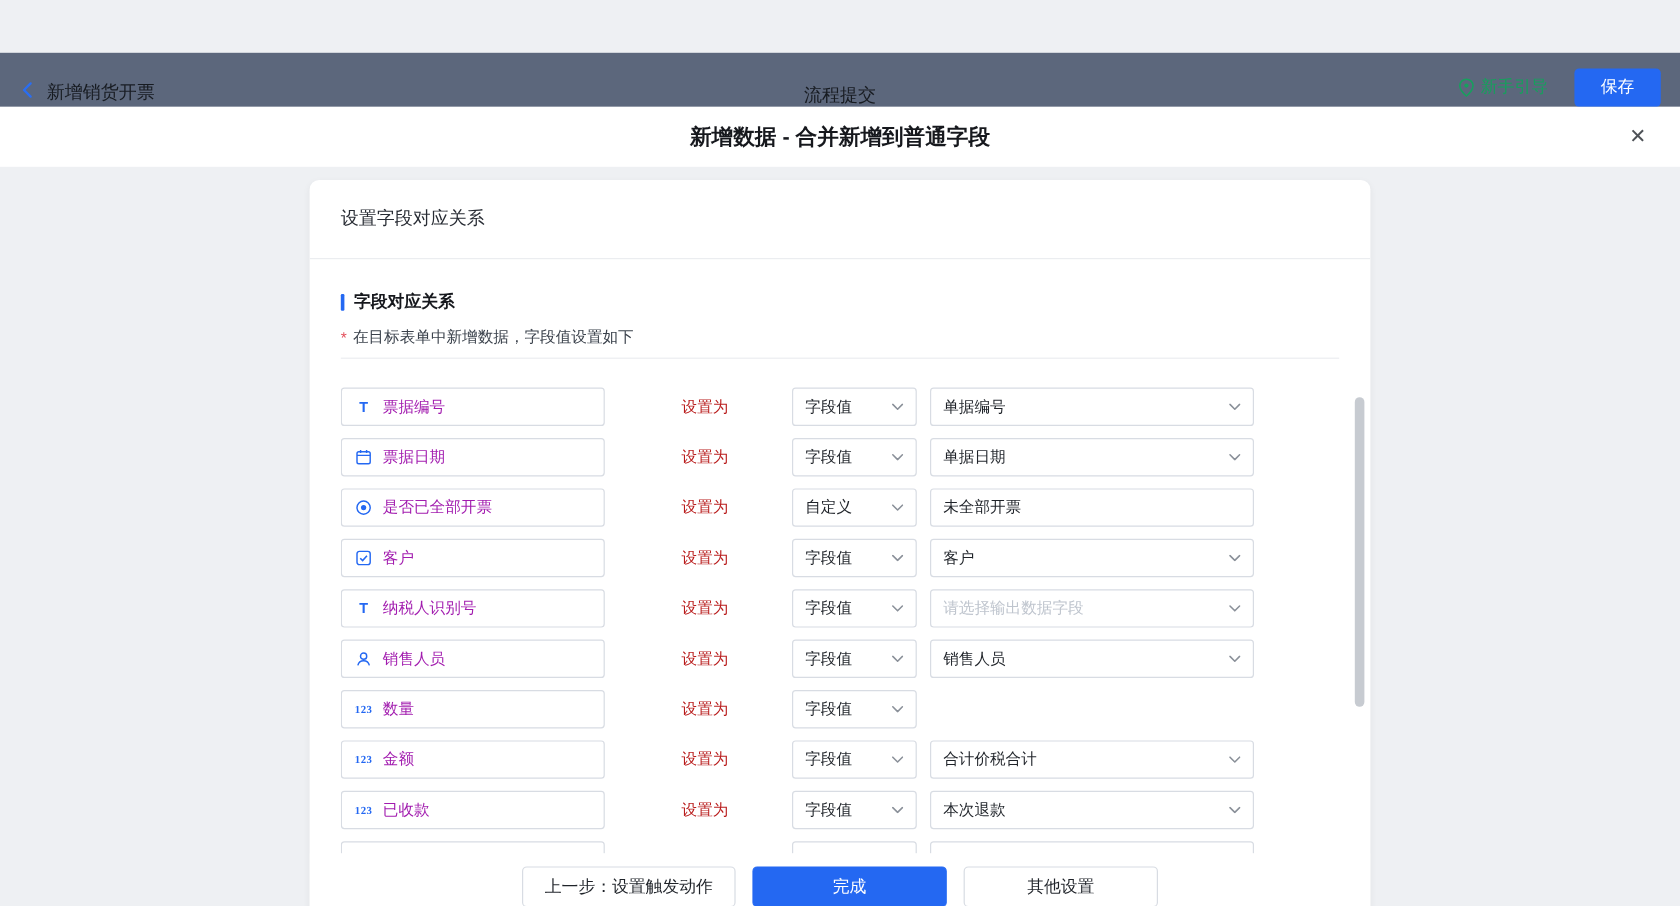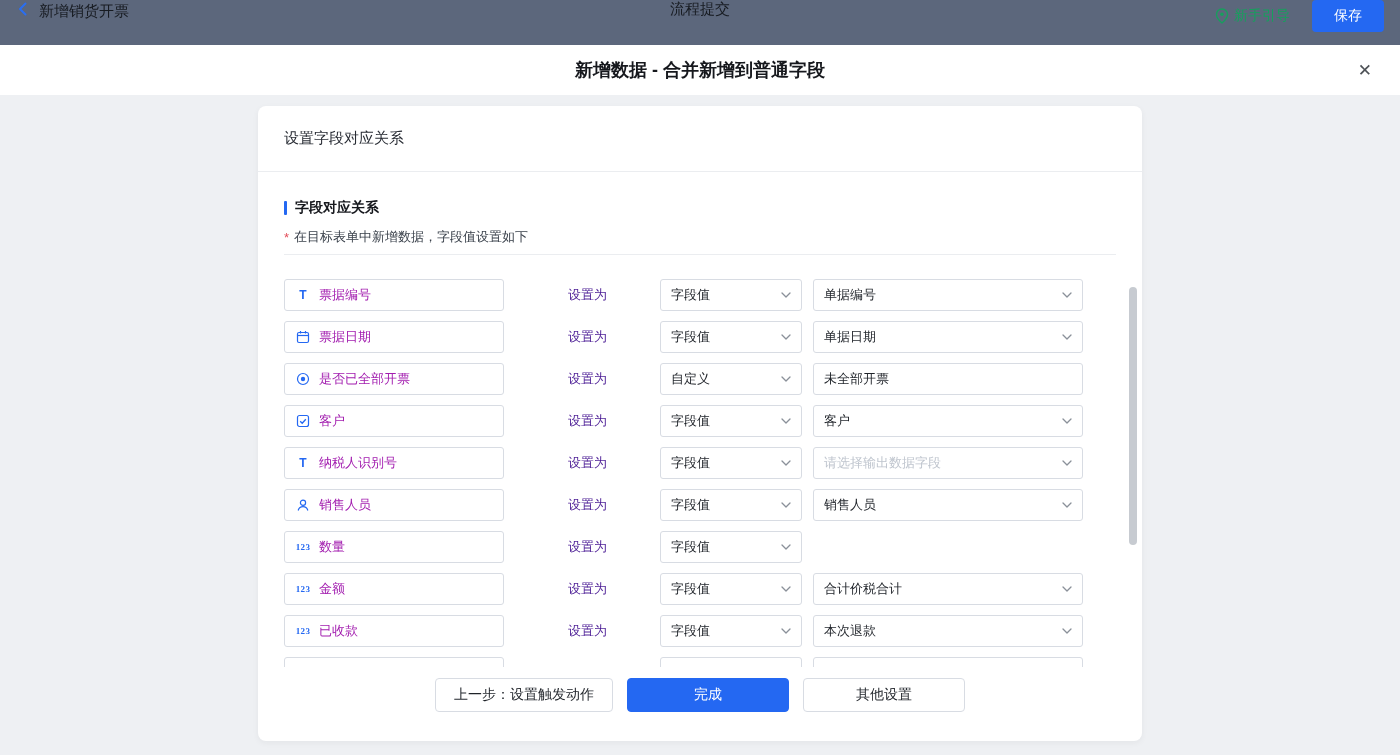--- a/index.html
+++ b/index.html
@@ -9,21 +9,21 @@
     --danger:#e34d59;
   }
   *{box-sizing:border-box;}
   html,body{margin:0;padding:0;}
   body{
     width:1400px;height:755px;overflow:hidden;
     font-family:"Liberation Sans","DejaVu Sans",sans-serif;
     background:#eef0f3;color:#1f2329;
   }
   
-  .topbar{height:45px;background:var(--topbar);display:flex;align-items:flex-start;position:relative;}
+  .topbar{height:45px;background:var(--topbar);display:flex;align-items:flex-end;position:relative;margin-top:44px;}
   .tb-left{display:flex;align-items:center;gap:7px;padding-left:14px;}
   .tb-back{display:flex;align-items:center;cursor:pointer;}
   .tb-title{font-size:15px;color:#171b21;font-weight:500;}
   .tb-center{position:absolute;left:50%;transform:translateX(-50%);font-size:15px;color:#171b21;}
   .tb-right{margin-left:auto;display:flex;align-items:center;gap:22px;padding-right:16px;}
   .guide{display:flex;align-items:center;gap:5px;color:var(--green);font-size:14px;cursor:pointer;}
   .save-btn{background:var(--accent);color:#fff;font-size:14px;border:none;border-radius:4px;padding:7px 22px;cursor:pointer;font-family:inherit;}
   
   .dlg-header{height:50px;background:#fff;display:flex;align-items:center;justify-content:center;position:relative;}
   .dlg-title{font-size:18px;font-weight:700;color:#16181d;}
@@ -41,23 +41,23 @@
   .colheads{margin-top:14px;height:18px;position:relative;font-size:13px;color:#1f2329;}
   .col-output{position:absolute;left:534px;top:0;}
   .divider{margin-top:8px;border-bottom:1px solid #ebedf0;}
   .rows{height:421px;overflow:hidden;padding-top:19px;}
   .row{display:flex;align-items:center;height:42px;}
   .fbox{width:220px;height:32px;border:1px solid #d8dce3;border-radius:3px;display:flex;align-items:center;padding:0 10px;gap:8px;background:#fff;}
   .ficon{width:16px;display:flex;justify-content:center;align-items:center;color:var(--accent);flex:none;}
   .glyph-t{font-size:12px;font-weight:700;}
   .glyph-123{font-size:9px;font-weight:700;letter-spacing:.4px;font-family:Liberation Serif, serif;}
   .flabel{font-size:13px;color:#a21caf;white-space:nowrap;}
-  .setas{margin-left:64px;width:42px;font-size:13px;color:#4c1d95;flex:none;}
+  .setas{margin-left:64px;width:42px;font-size:13px;color:#b91c1c;flex:none;}
   .selbox{height:32px;border:1px solid #d8dce3;border-radius:3px;display:flex;align-items:center;justify-content:space-between;padding:0 10px;background:#fff;}
-  .mid{margin-left:50px;width:142px;}
+  .mid{margin-left:50px;width:104px;}
   .rightbox{margin-left:11px;width:270px;}
   .midlabel,.olabel{font-size:13px;color:#1f2329;white-space:nowrap;overflow:hidden;}
   .ph{color:#bfc5ce;}
   .chev{display:flex;align-items:center;color:#8a9099;flex:none;margin-left:6px;}
   .scroll-thumb{position:absolute;right:5px;top:181px;width:8px;height:258px;background:#c7cbd1;border-radius:4px;cursor:pointer;}
   .footer{position:absolute;left:0;right:0;bottom:18px;height:56px;background:#fff;display:flex;align-items:center;justify-content:center;gap:14px;}
   .btn{height:34px;min-width:162px;border:1px solid #d8dce3;background:#fff;border-radius:4px;font-size:14px;color:#1f2329;padding:0 18px;cursor:pointer;font-family:inherit;}
   .btn-primary{background:var(--accent);border-color:var(--accent);color:#fff;}
 </style>
 </head>

